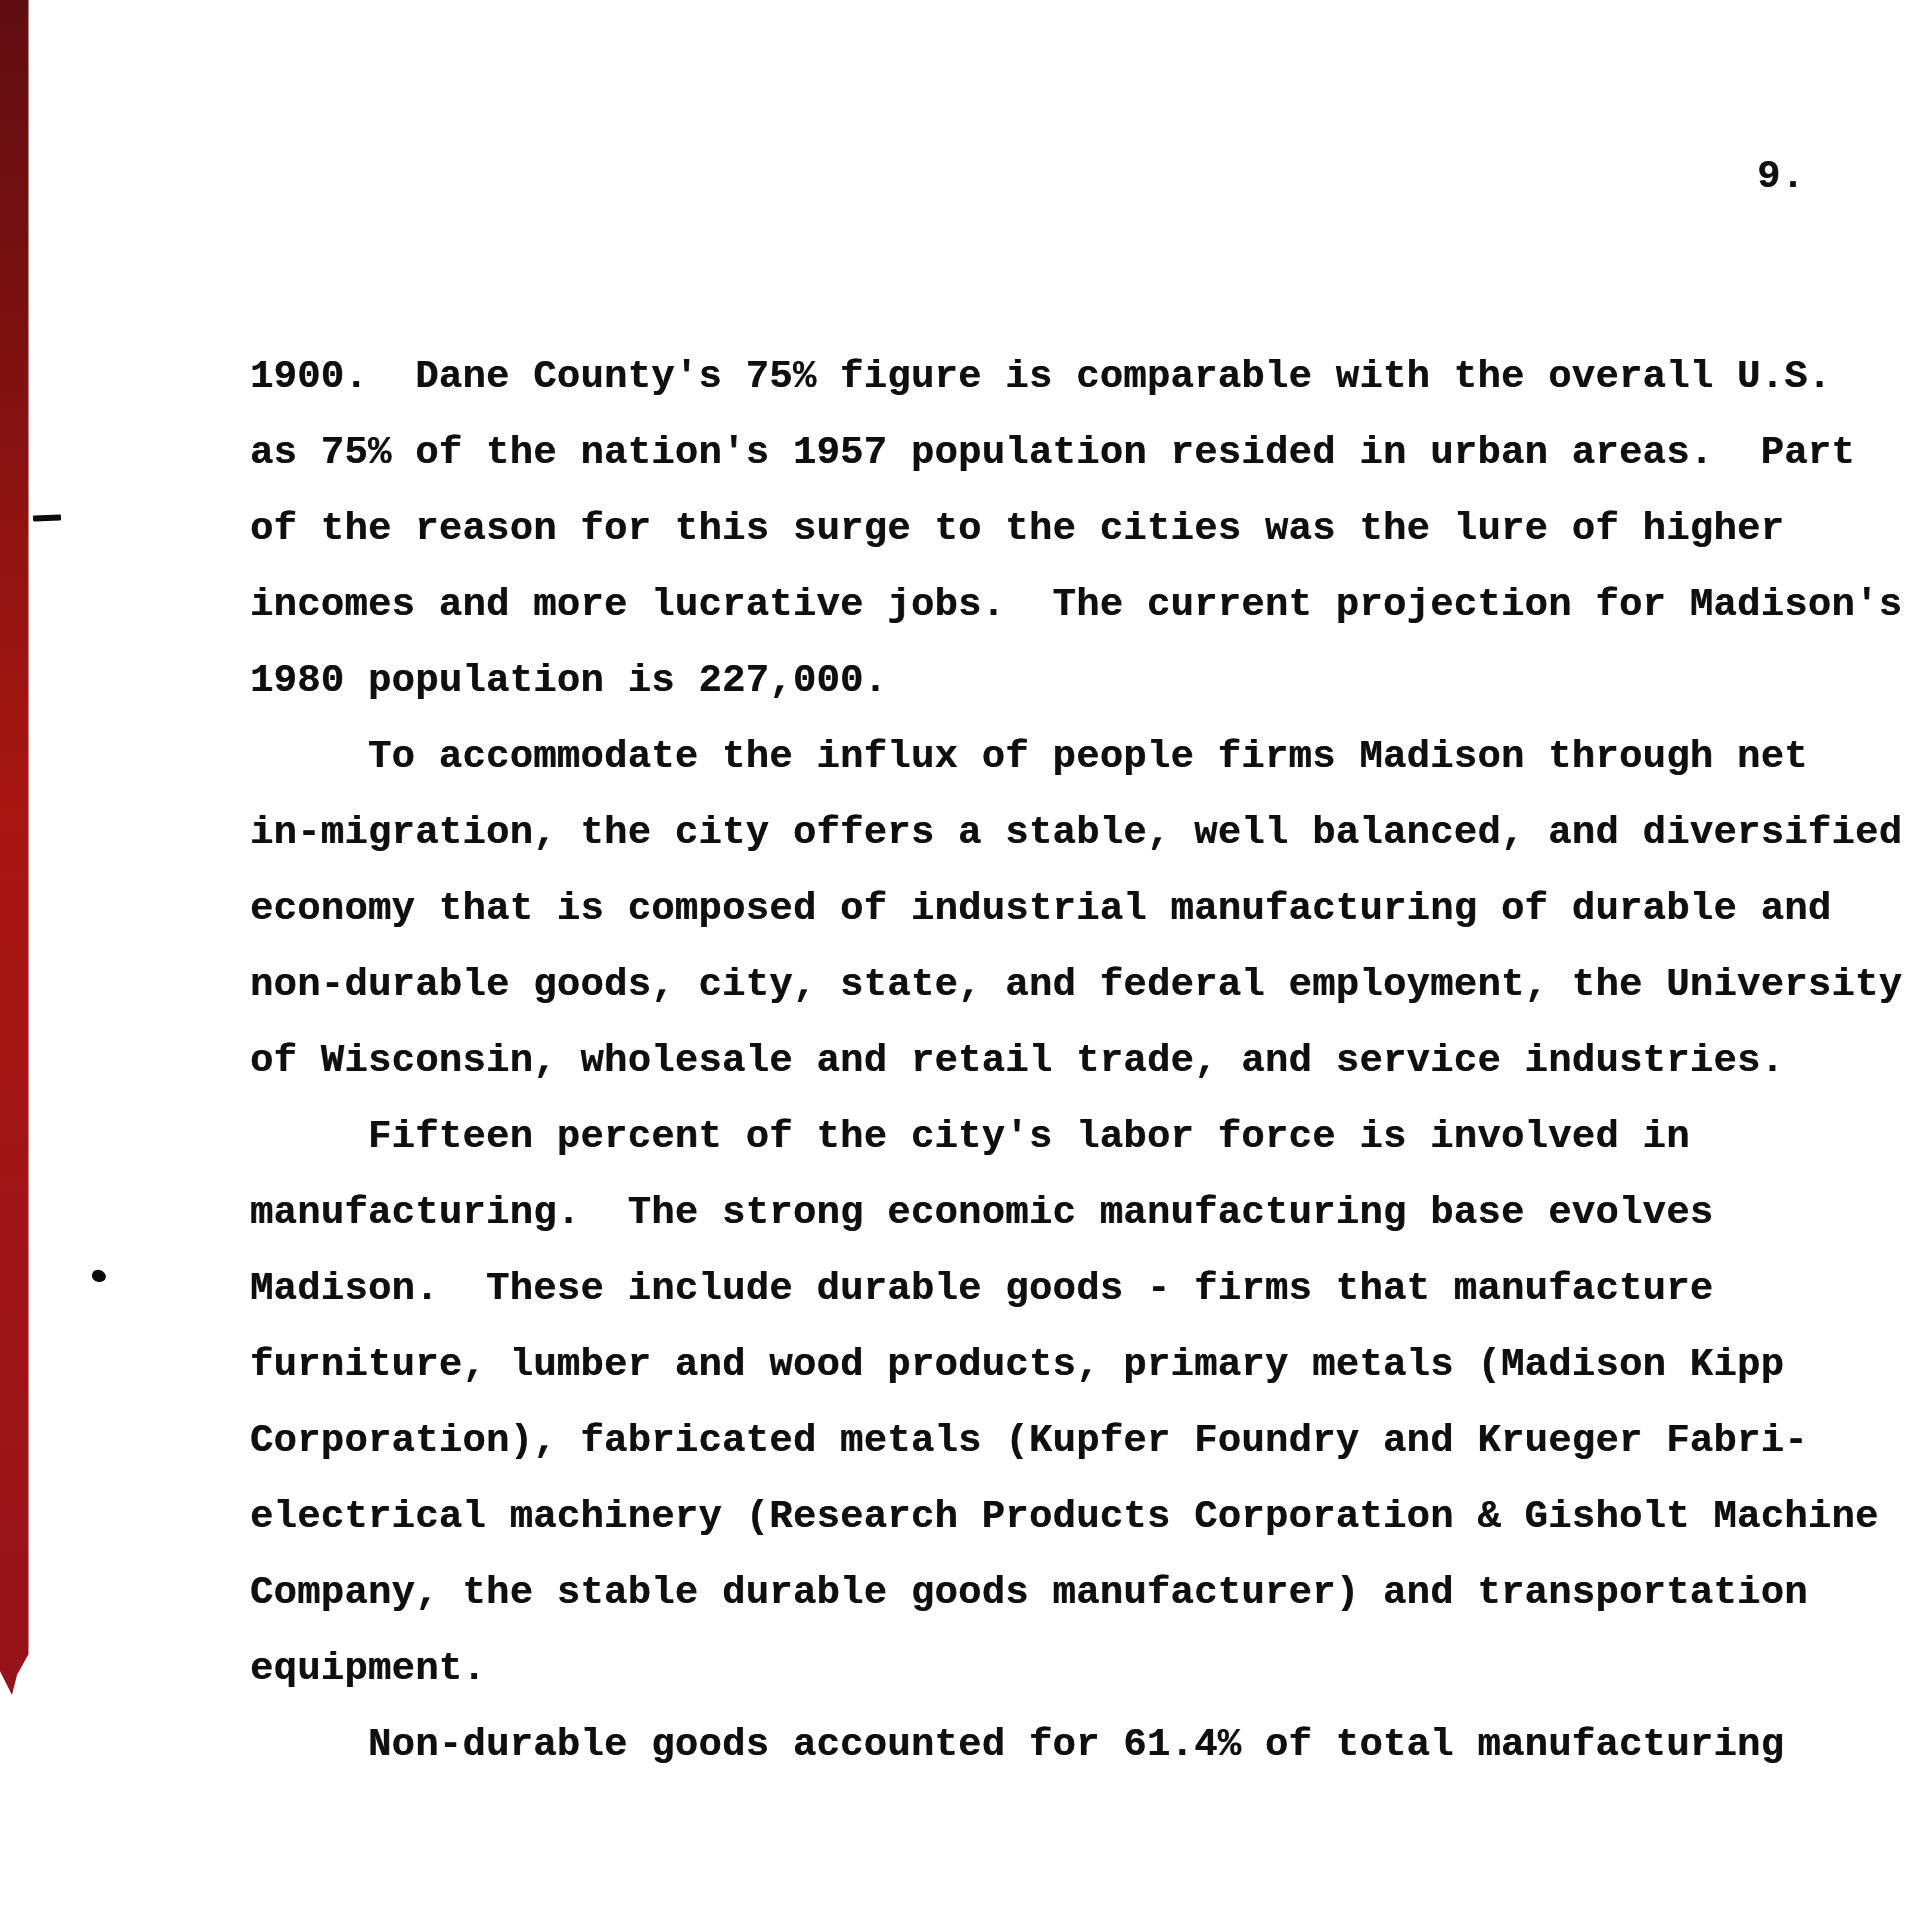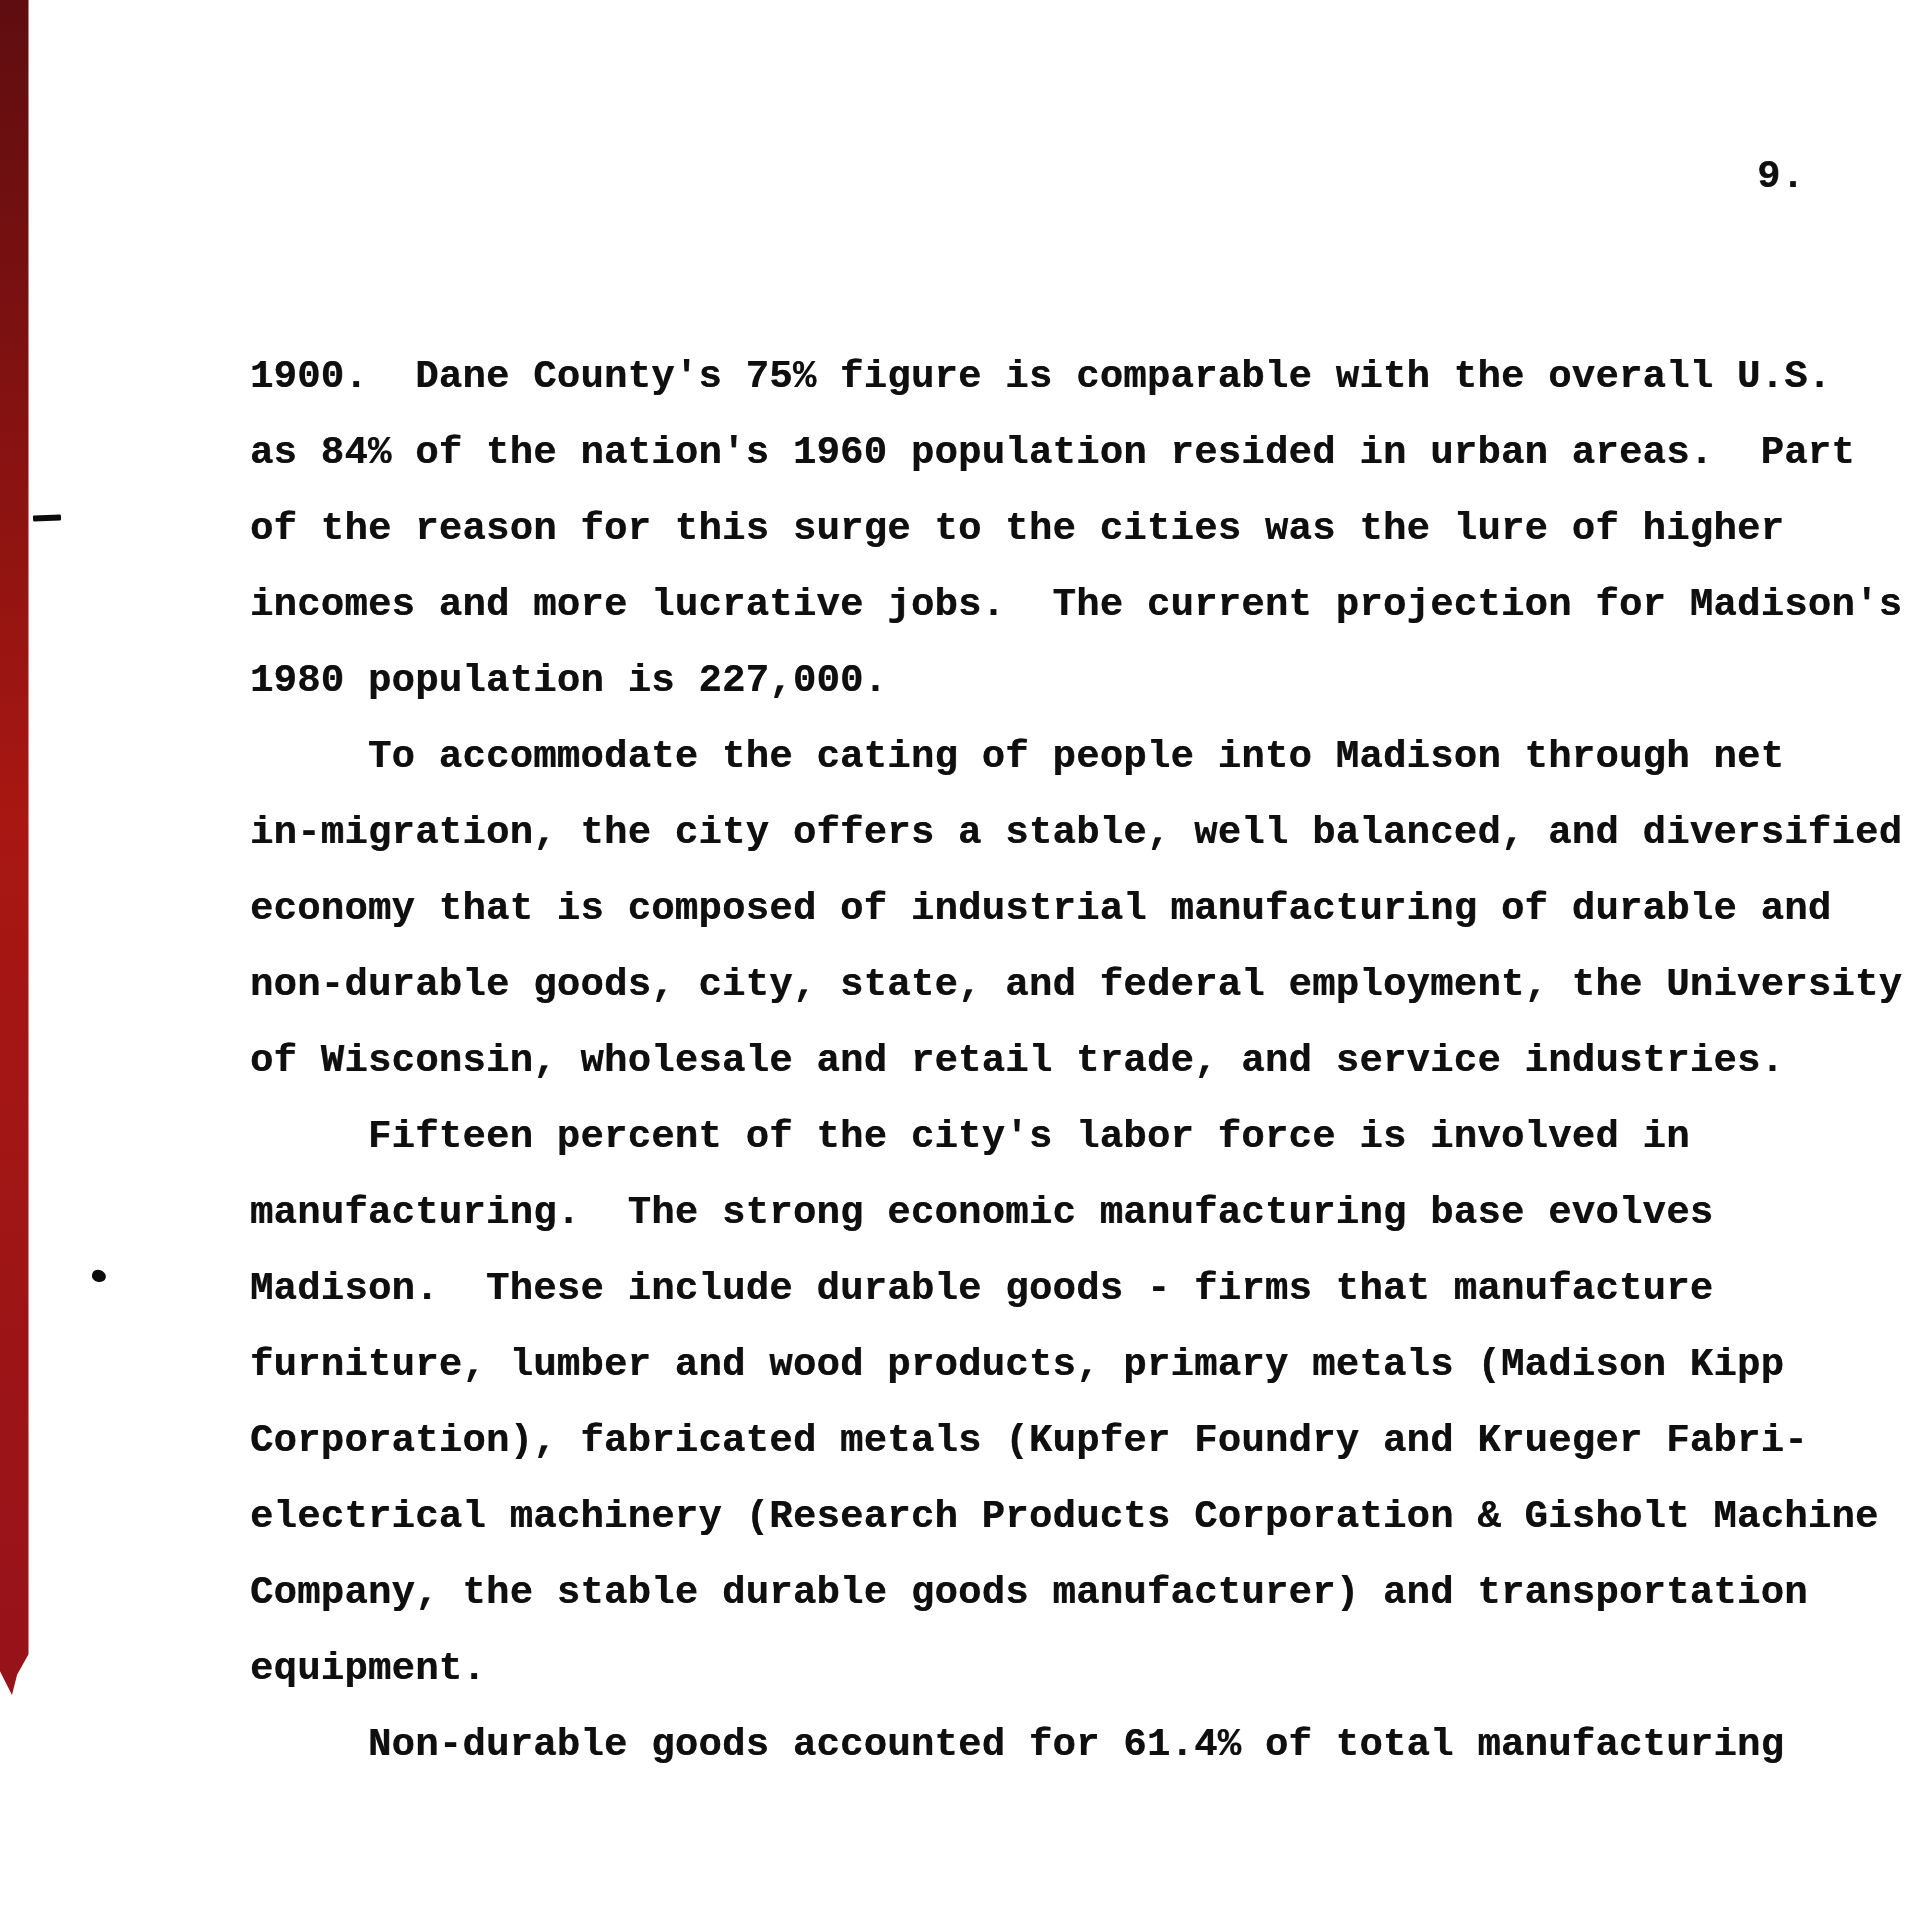--- a/index.html
+++ b/index.html
@@ -80,25 +80,25 @@
 
   <div class="red-bar" style="background: linear-gradient(rgb(95, 13, 16) 0%, rgb(168, 23, 18) 48%, rgb(150, 19, 26) 100%);"></div>
 
   <div class="margin-dash"></div>
   <div class="margin-dot"></div>
 
   <div class="page-number">9.</div>
 
   <div class="text-block">
     <div class="line">1900.  Dane County's 75% figure is comparable with the overall U.S.</div>
-    <div class="line">as 84% of the nation's 1960 population resided in urban areas.  Part</div>
+    <div class="line">as 75% of the nation's 1957 population resided in urban areas.  Part</div>
     <div class="line">of the reason for this surge to the cities was the lure of higher</div>
     <div class="line">incomes and more lucrative jobs.  The current projection for Madison's</div>
     <div class="line">1980 population is 227,000.</div>
-    <div class="line">     To accommodate the cating of people into Madison through net</div>
+    <div class="line">     To accommodate the influx of people firms Madison through net</div>
     <div class="line">in-migration, the city offers a stable, well balanced, and diversified</div>
     <div class="line">economy that is composed of industrial manufacturing of durable and</div>
     <div class="line">non-durable goods, city, state, and federal employment, the University</div>
     <div class="line">of Wisconsin, wholesale and retail trade, and service industries.</div>
     <div class="line">     Fifteen percent of the city's labor force is involved in</div>
     <div class="line">manufacturing.  The strong economic manufacturing base evolves</div>
     <div class="line">Madison.  These include durable goods - firms that manufacture</div>
     <div class="line">furniture, lumber and wood products, primary metals (Madison Kipp</div>
     <div class="line">Corporation), fabricated metals (Kupfer Foundry and Krueger Fabri-</div>
     <div class="line">electrical machinery (Research Products Corporation &amp; Gisholt Machine</div>

